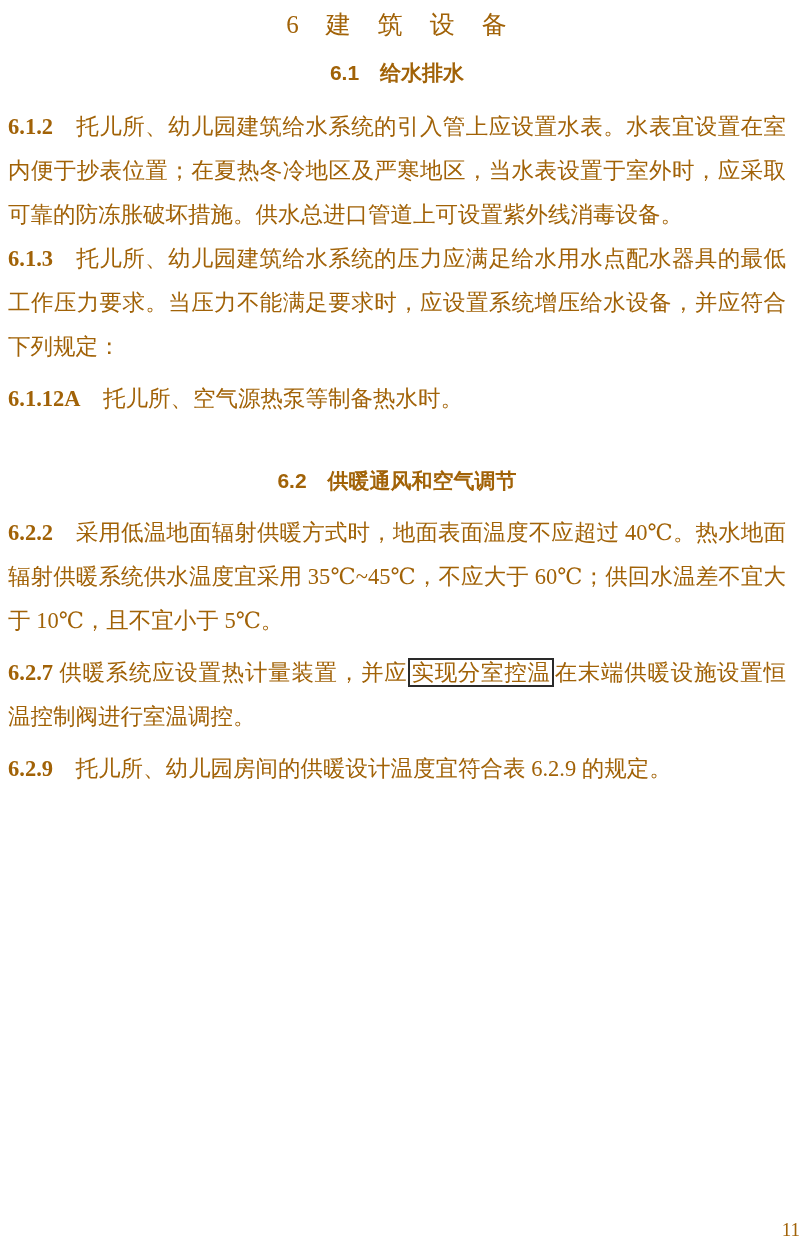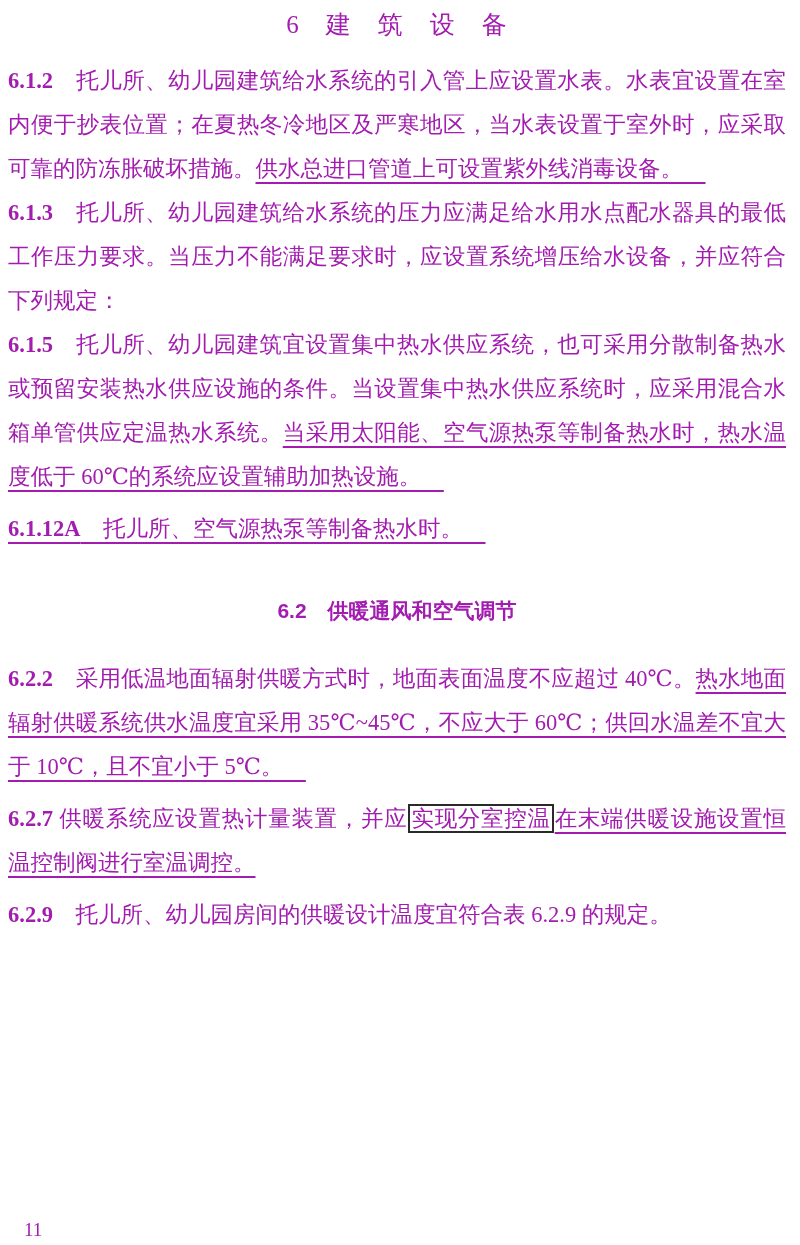--- a/index.html
+++ b/index.html
@@ -4,21 +4,21 @@
 <style>
   html, body { margin: 0; padding: 0; background: #888; }
   .page {
     position: relative;
     width: 800px;
     height: 1245px;
     margin: 0 auto;
     background: #ffffff;
     box-sizing: border-box;
     padding: 6px 14px 0 8px;
-    color: #a21caf;
+    color: #a16207;
     font-family: "Liberation Serif", "DejaVu Serif", serif;
     overflow: hidden;
   }
   .chapter-title {
     text-align: center;
     font-size: 25px;
     letter-spacing: 1px;
     margin: 2px 0 18px 0;
     white-space: pre-wrap;
     font-family: "Liberation Serif", "DejaVu Serif", serif;
@@ -35,51 +35,50 @@
     margin: 0;
     font-size: 22.5px;
     line-height: 44px;
     text-align: justify;
     white-space: pre-wrap;
     font-family: "Liberation Serif", "DejaVu Serif", serif;
   }
   .indent { text-indent: 2.3em; }
   .gap-xs { margin-top: 8px; }
   .gap-sm { margin-top: 14px; }
-  .gap-lg { margin-top: 46px; margin-bottom: 32px; }
+  .gap-lg { margin-top: 46px; margin-bottom: 16px; }
   .b { font-weight: bold; }
   .u {
-    text-decoration: underline;
     text-decoration-thickness: 2px;
     text-underline-offset: 6px;
   }
   .box {
     border: 2px solid #2a2a2a;
     padding: 0 1px;
     margin: 0 1px;
   }
   .page-number {
     position: absolute;
     left: 0; right: 0;
     bottom: 4px;
-    text-align: left;
+    text-align: right;
     font-size: 19px;
     font-family: "Liberation Serif", "DejaVu Serif", serif;
     margin-left: 24px;
   }
 </style>
 </head>
 <body>
 
 <div class="page">
   <div>
       <div class="chapter-title"><span class="">6　建　筑　设　备</span></div>
+      <div class="section-title"><span class="">6.1　给水排水</span></div>
       <p class="clause"><span class="b ">6.1.2</span><span class="">　托儿所、幼儿园建筑给水系统的引入管上应设置水表。水表宜设置在室内便于抄表位置；在夏热冬冷地区及严寒地区，当水表设置于室外时，应采取可靠的防冻胀破坏措施。</span><span class="u ">供水总进口管道上可设置紫外线消毒设备。　</span></p>
       <p class="clause"><span class="b ">6.1.3</span><span class="">　托儿所、幼儿园建筑给水系统的压力应满足给水用水点配水器具的最低工作压力要求。当压力不能满足要求时，应设置系统增压给水设备，并应符合下列规定：</span></p>
-      <p class="clause"><span class="b ">6.1.5</span><span class="">　托儿所、幼儿园建筑宜设置集中热水供应系统，也可采用分散制备热水或预留安装热水供应设施的条件。当设置集中热水供应系统时，应采用混合水箱单管供应定温热水系统。</span><span class="u ">当采用太阳能、空气源热泵等制备热水时，热水温度低于 60℃的系统应设置辅助加热设施。　</span></p>
       <p class="clause gap-xs"><span class="b u ">6.1.12A</span><span class="u ">　托儿所、空气源热泵等制备热水时。　</span></p>
       <div class="section-title gap-lg"><span class="">6.2　供暖通风和空气调节</span></div>
       <p class="clause"><span class="b ">6.2.2</span><span class="">　采用低温地面辐射供暖方式时，地面表面温度不应超过 40℃。</span><span class="u ">热水地面辐射供暖系统供水温度宜采用 35℃~45℃，不应大于 60℃；供回水温差不宜大于 10℃，且不宜小于 5℃。　</span></p>
       <p class="clause gap-xs"><span class="b ">6.2.7</span><span class=""> 供暖系统应设置热计量装置，并应</span><span class="box">实现分室控温</span><span class="u ">在末端供暖设施设置恒温控制阀进行室温调控。</span></p>
       <p class="clause gap-xs"><span class="b ">6.2.9</span><span class="">　托儿所、幼儿园房间的供暖设计温度宜符合表 6.2.9 的规定。</span></p>
     </div>
   <div class="page-number">11</div>
 </div>
 
 </body></html>

